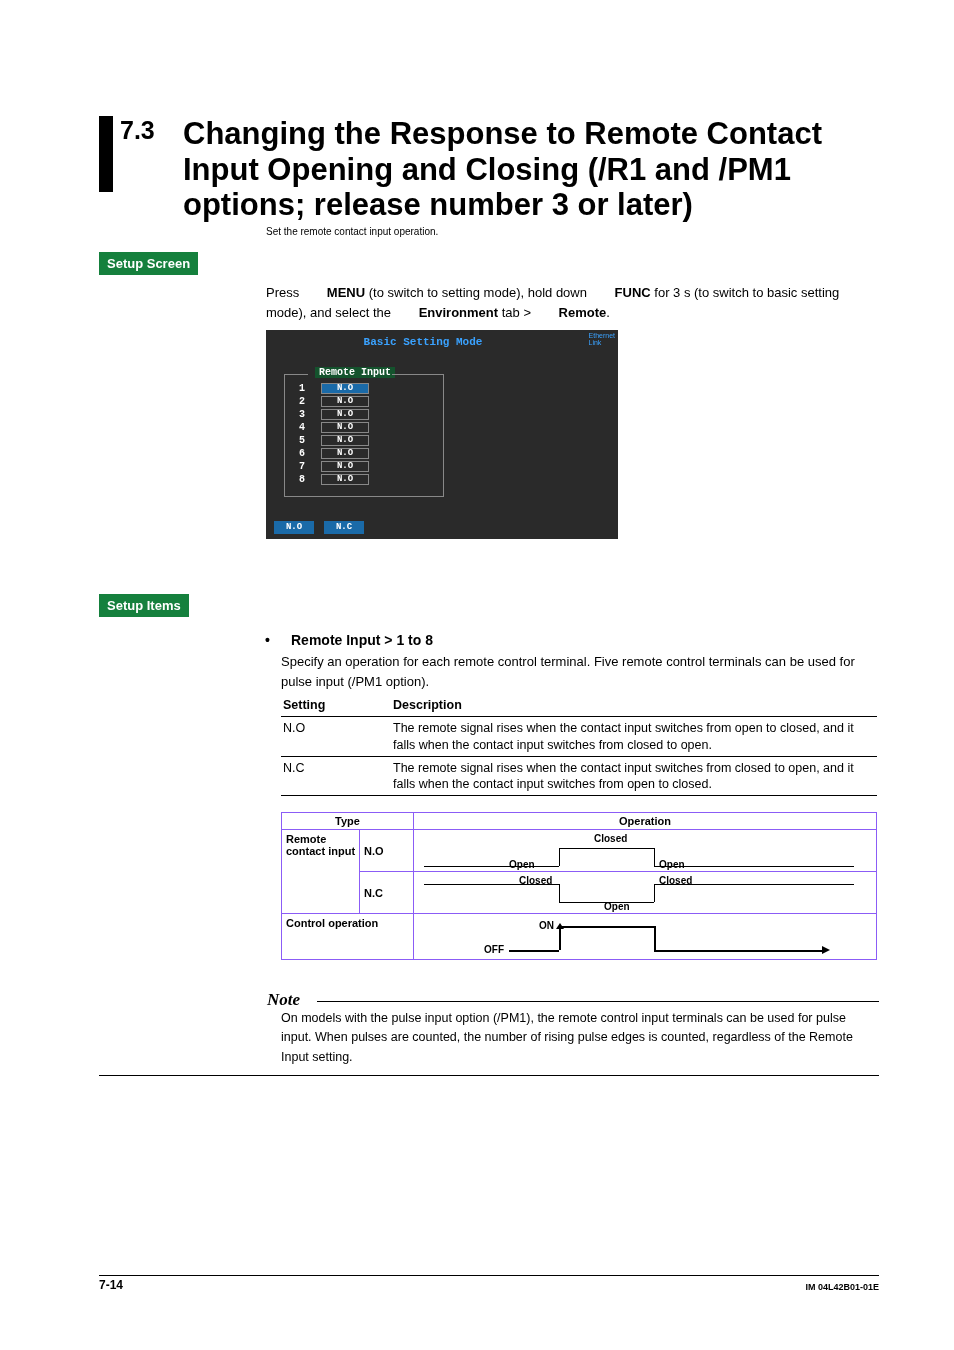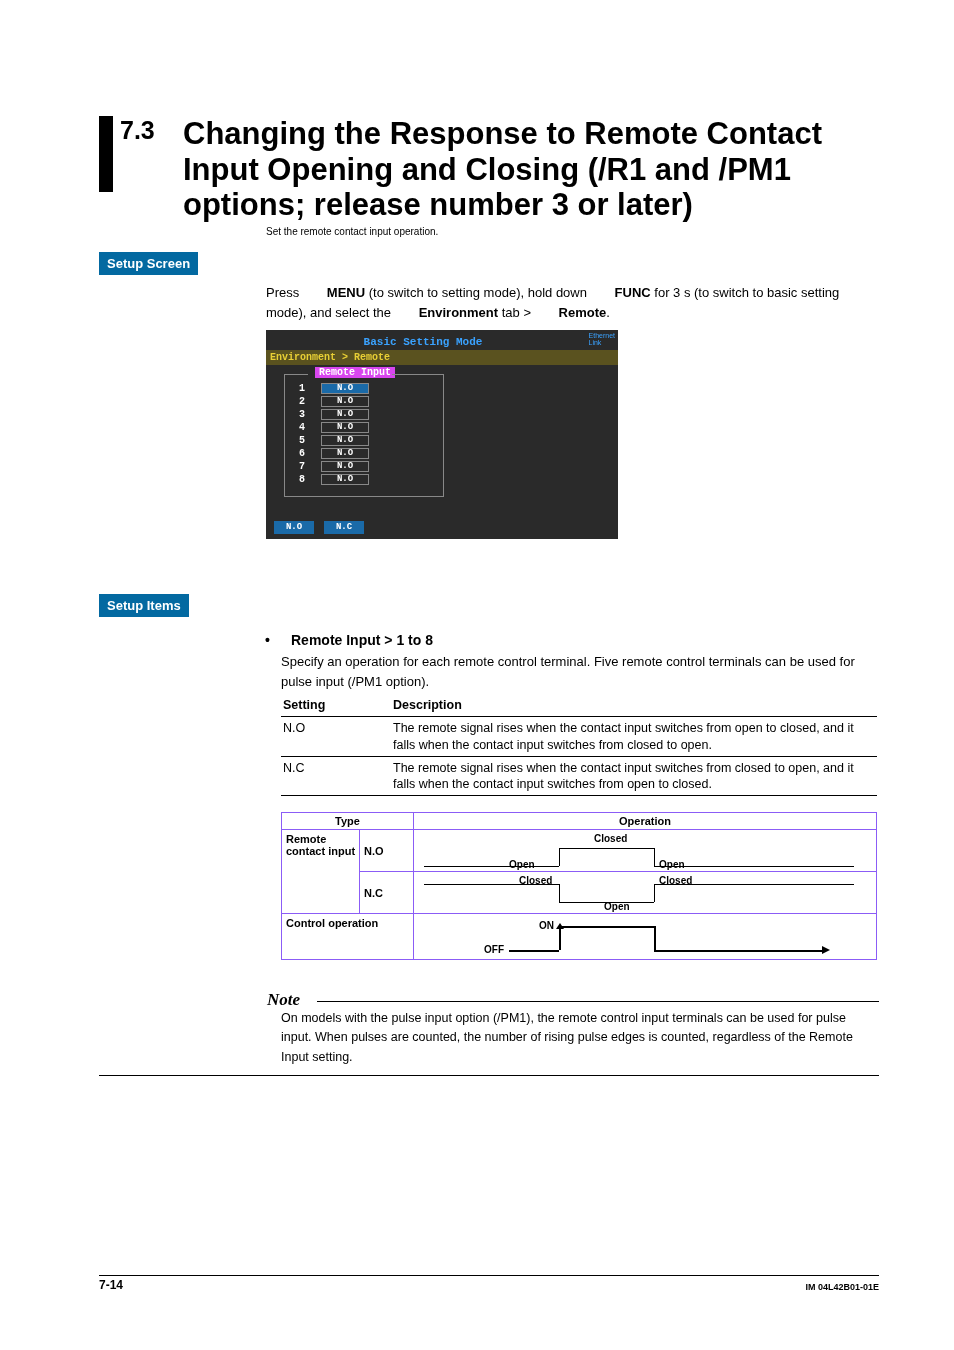--- a/index.html
+++ b/index.html
@@ -41,21 +41,21 @@
   .intro-text {
     position: absolute;
     left: 266px;
     top: 214px;
     font-size: 10px;
     margin-top: 12px;
   }
 
   .label-box {
     position: absolute;
-    background: #0369a1;
+    background: #15803d;
     color: #fff;
     font-size: 13px;
     font-weight: bold;
     padding: 4px 8px;
   }
   .setup-screen-label { left: 99px; top: 252px; }
   .setup-items-label  { left: 99px; top: 594px; }
 
   .instr1 {
     position: absolute;
@@ -125,21 +125,21 @@
     right: 0; top: 0; left: 107px;
     border-top: 1px solid #888;
   }
   .ss-group-title {
     position: absolute;
     left: 30px; top: -7px;
     color: #fff;
     font-family: "Courier New", monospace;
     font-size: 10px;
     font-weight: bold;
-    background: #d946ef;
+    background: #14532d;
     padding: 0 4px;
   }
   .ss-row {
     display: flex;
     align-items: center;
     height: 13px;
     padding-left: 14px;
   }
   .ss-row .num {
     color: #fff;
@@ -300,21 +300,20 @@
 <div class="instr1">
   <span>Press </span><b>MENU</b><span> (to switch to setting mode), hold down </span><b>FUNC</b><span> for 3 s (to switch to basic setting mode), and select the </span><b>Environment</b><span> tab &gt; </span><b>Remote</b><span>.</span>
 </div>
 
 <div class="screenshot">
   <div class="ss-title">Basic Setting Mode</div>
   <div class="ss-eth">
     <span>Ethernet</span><br>
     <span>Link</span>
   </div>
-  <div class="ss-bc">Environment &gt; Remote</div>
   <div class="ss-group">
     <div class="ss-group-title">Remote Input</div>
     <div class="ss-row first">
         <span class="num">1</span>
         <span class="val">N.O</span>
       </div>
     <div class="ss-row">
         <span class="num">2</span>
         <span class="val">N.O</span>
       </div>

